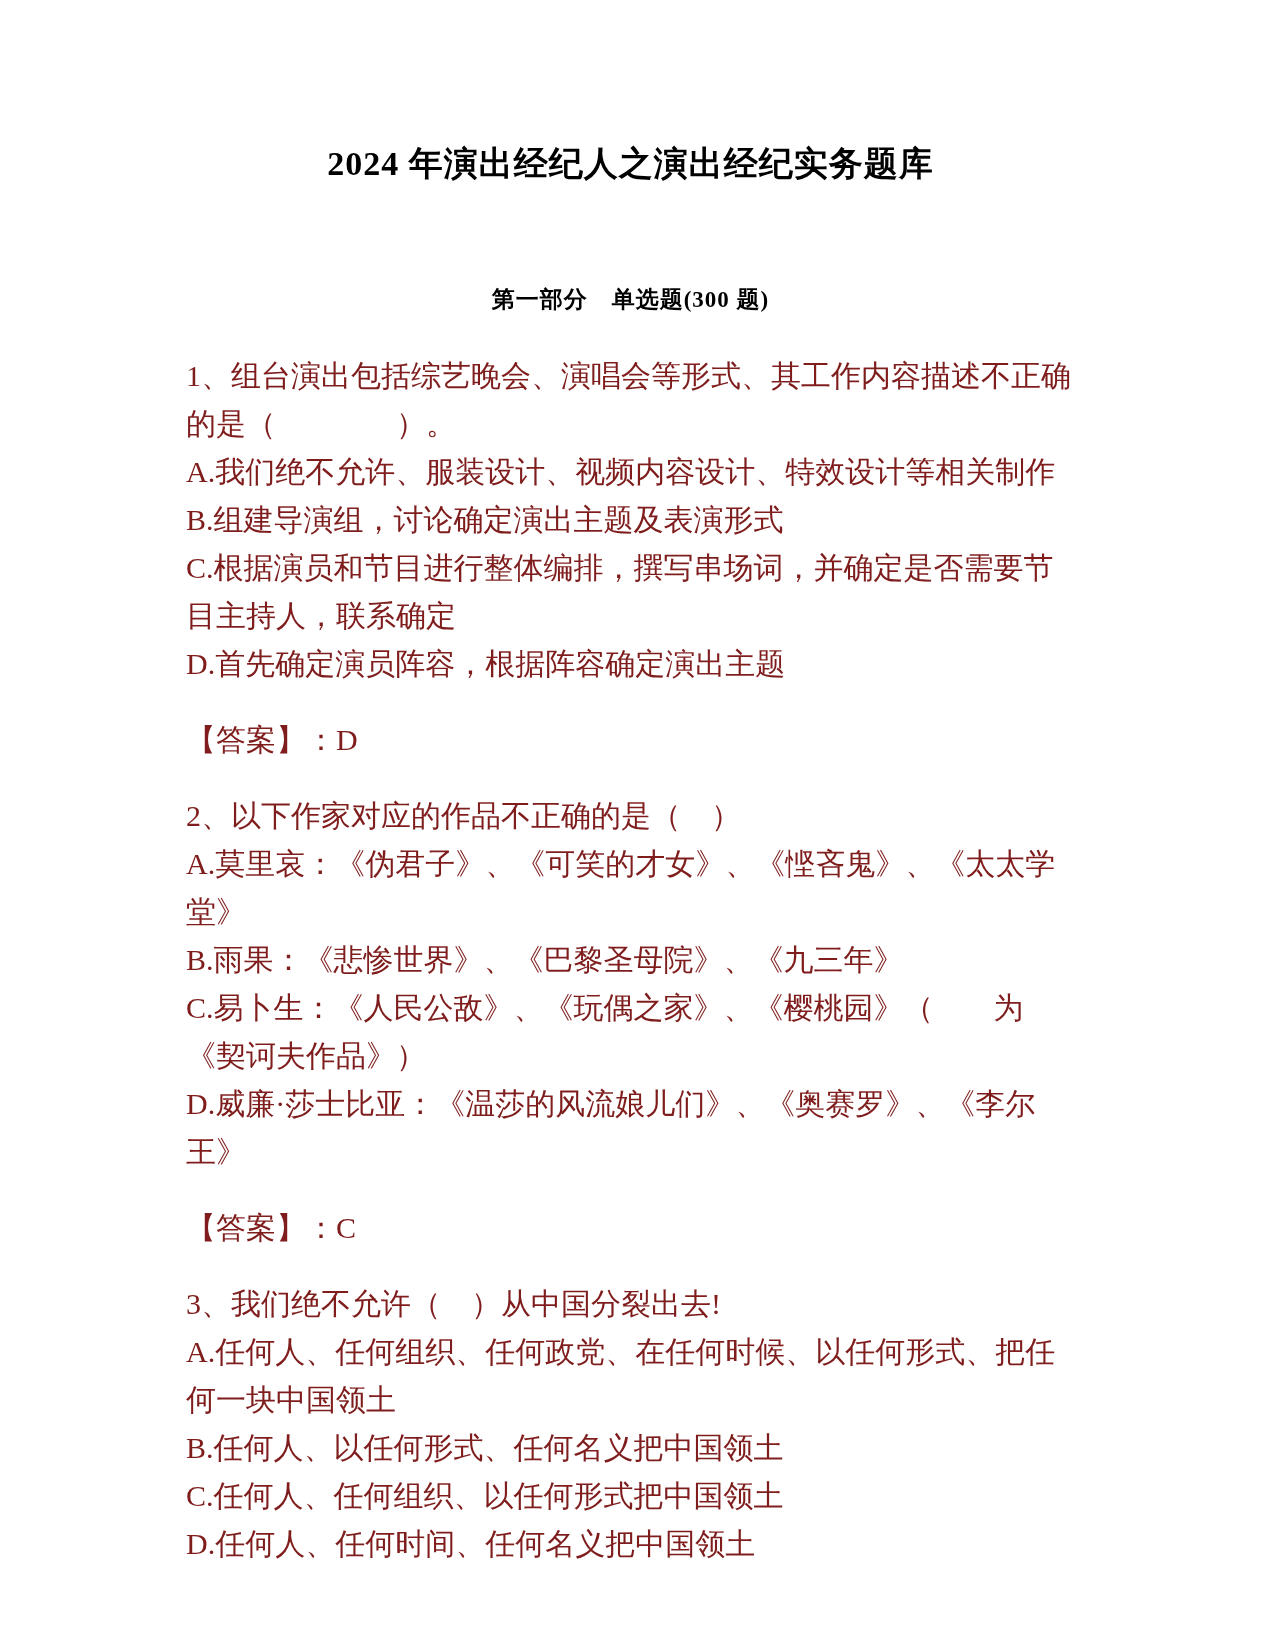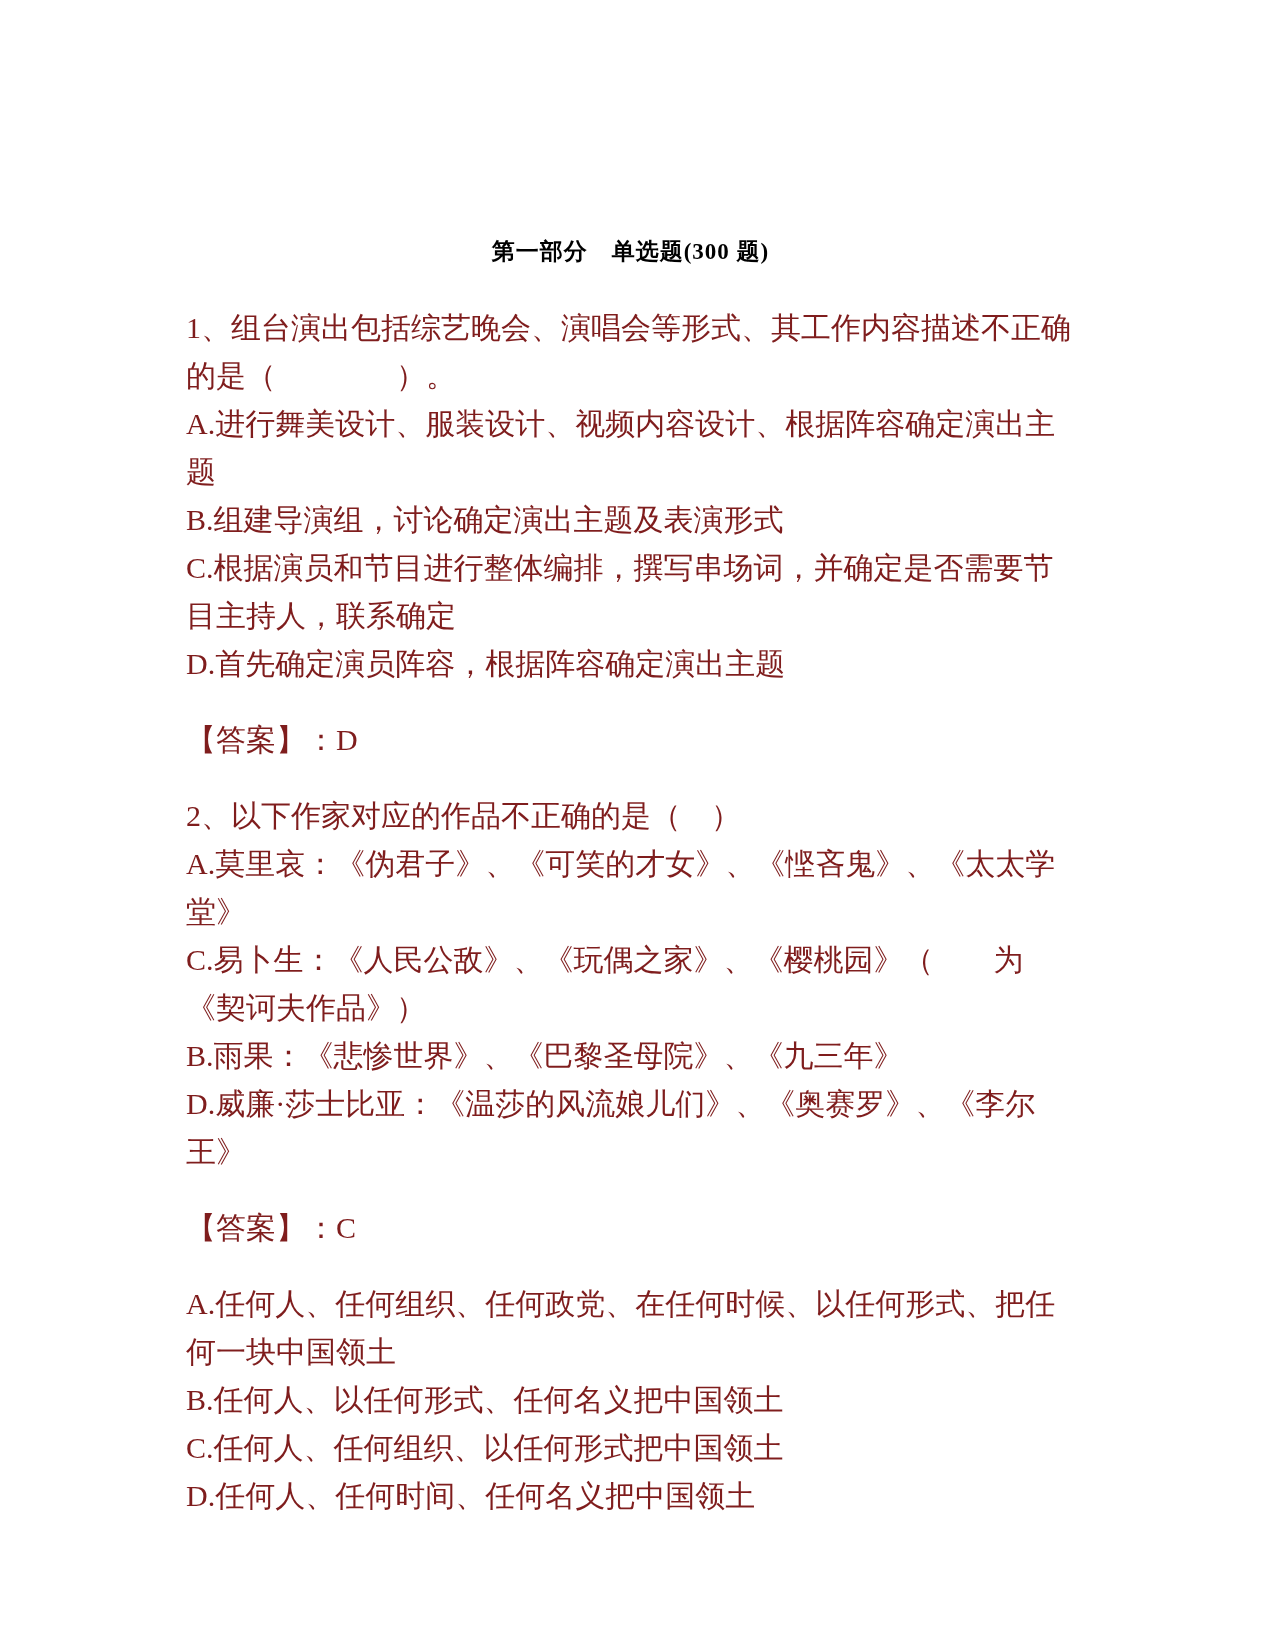--- a/index.html
+++ b/index.html
@@ -52,44 +52,46 @@
   .question .answer {
     margin-top: 28px;
     margin-bottom: 28px;
   }
 </style>
 </head>
 <body>
 
 <div class="page">
 
+  <h1 class="doc-title">2024 年演出经纪人之演出经纪实务题库</h1>
 
   <h2 class="section-heading">第一部分　单选题(300 题)</h2>
 
   <div class="questions">
 
     <section class="question">
       <p class="stem">1、组台演出包括综艺晚会、演唱会等形式、其工作内容描述不正确的是（　　　　）。</p>
-      <p class="option">A.进行舞美设计、服装设计、视频内容设计、根据阵容确定演出主题</p>
+      <p class="option">A.我们绝不允许、服装设计、视频内容设计、特效设计等相关制作</p>
       <p class="option">B.组建导演组，讨论确定演出主题及表演形式</p>
       <p class="option">C.根据演员和节目进行整体编排，撰写串场词，并确定是否需要节目主持人，联系确定</p>
       <p class="option">D.首先确定演员阵容，根据阵容确定演出主题</p>
       <p class="answer">【答案】：D</p>
     </section>
 
     <section class="question">
       <p class="stem">2、以下作家对应的作品不正确的是（　）</p>
       <p class="option">A.莫里哀：《伪君子》、《可笑的才女》、《悭吝鬼》、《太太学堂》</p>
+      <p class="option">B.雨果：《悲惨世界》、《巴黎圣母院》、《九三年》</p>
       <p class="option">C.易卜生：《人民公敌》、《玩偶之家》、《樱桃园》（　　为《契诃夫作品》）</p>
-      <p class="option">B.雨果：《悲惨世界》、《巴黎圣母院》、《九三年》</p>
       <p class="option">D.威廉·莎士比亚：《温莎的风流娘儿们》、《奥赛罗》、《李尔王》</p>
       <p class="answer">【答案】：C</p>
     </section>
 
     <section class="question">
+      <p class="stem">3、我们绝不允许（　）从中国分裂出去!</p>
       <p class="option">A.任何人、任何组织、任何政党、在任何时候、以任何形式、把任何一块中国领土</p>
       <p class="option">B.任何人、以任何形式、任何名义把中国领土</p>
       <p class="option">C.任何人、任何组织、以任何形式把中国领土</p>
       <p class="option">D.任何人、任何时间、任何名义把中国领土</p>
     </section>
 
   </div>
 </div>
 
 </body></html>

